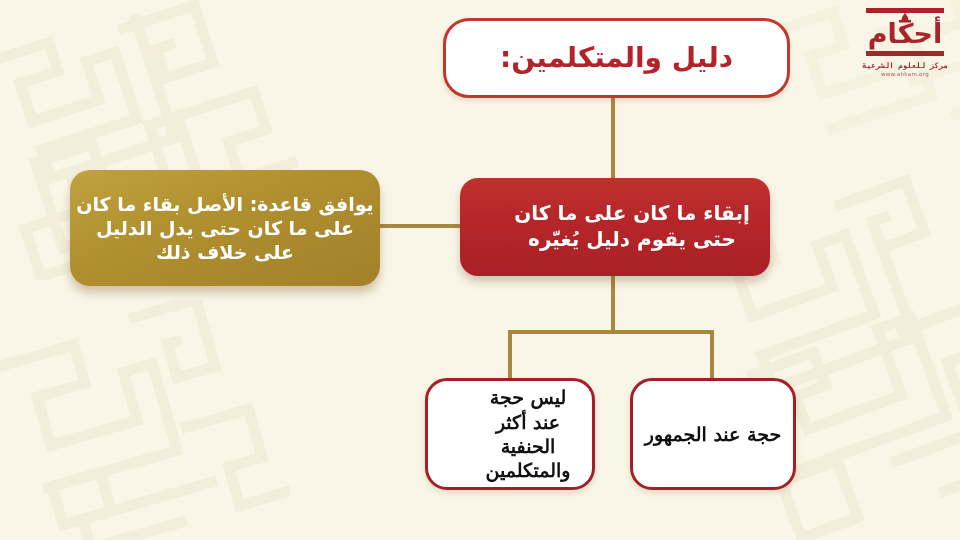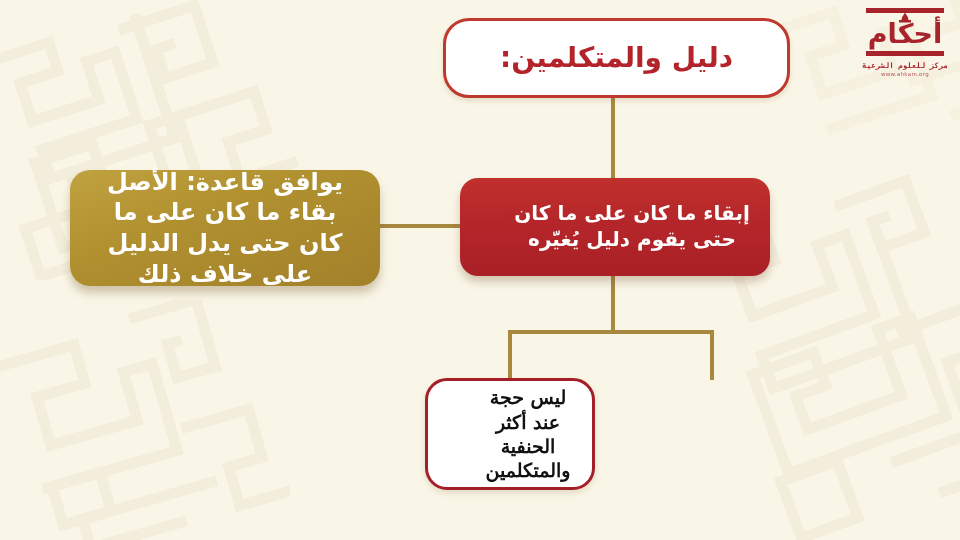--- a/index.html
+++ b/index.html
@@ -52,21 +52,21 @@
   }
 
   
   #rule-node{
     left:70px;top:170px;width:310px;height:116px;
     background:linear-gradient(160deg,#c1a241 0%,#b0902f 40%,#a2812a 100%);
     border-radius:20px;
     box-shadow:0 7px 10px rgba(110,80,30,.3);
   }
   #rule-node .txt{
-    color:#ffffff;font-size:24px;font-weight:bold;padding:0 24px;
+    color:#ffffff;font-size:19px;font-weight:bold;padding:0 4px;
   }
 
   
   .leaf{
     background:#ffffff;border:3px solid #a32029;border-radius:22px;
     box-shadow:0 3px 6px rgba(120,90,40,.18);
   }
   .leaf .txt{
     color:#111111;font-size:19px;font-weight:bold;padding:0 10px;
     font-family:"DejaVu Serif","Liberation Serif",serif;
@@ -165,20 +165,23 @@
   </div>
 
   <div class="node" id="rule-node">
     <span class="txt">يوافق قاعدة: الأصل بقاء ما كان على ما كان حتى يدل الدليل على خلاف ذلك</span>
   </div>
 
   <div class="node leaf" id="leaf-left">
     <span class="txt">ليس حجة عند أكثر الحنفية والمتكلمين</span>
   </div>
 
+  <div class="node leaf" id="leaf-right">
+    <span class="txt">حجة عند الجمهور</span>
+  </div>
 
   <div id="logo">
     <div class="mark">
       <div class="bar top"></div>
       <div class="bar bot"></div>
       <div class="dome">
         <svg width="15" height="15" viewBox="0 0 15 15">
           <path d="M7.5 0.5 L9 3 Q11 5 11 8 H4 Q4 5 6 3 Z" fill="#a8242c"></path>
           <rect x="1.5" y="8" width="12" height="2.5" fill="#a8242c"></rect>
         </svg>

